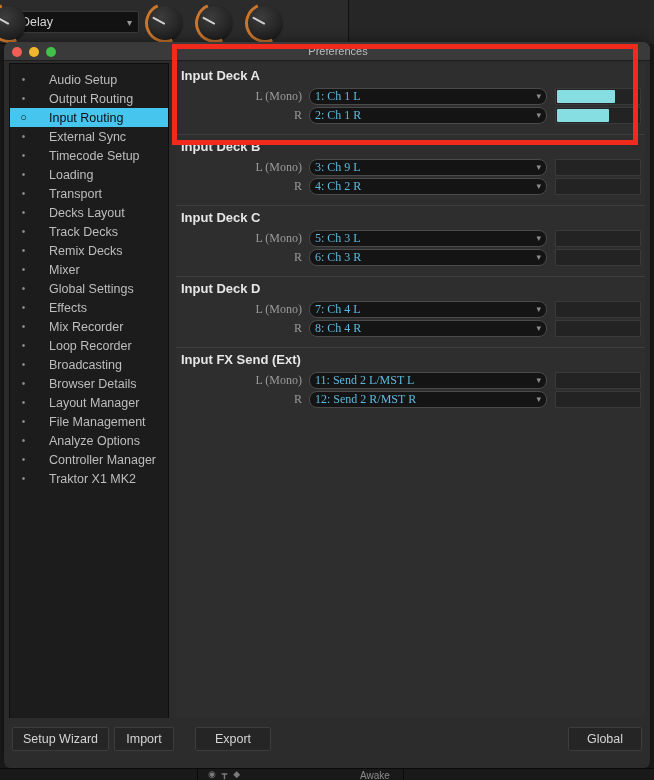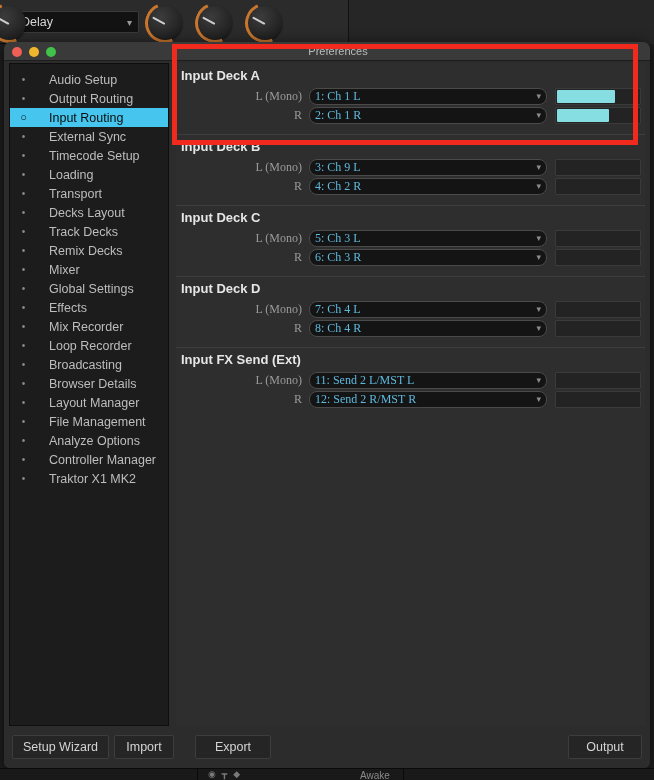--- a/index.html
+++ b/index.html
@@ -134,21 +134,21 @@
     position:relative; overflow:hidden;
   }
   .meter .fill {
     position:absolute; left:1px; top:1px; bottom:1px;
     background:#86dde2; border-radius:1px;
   }
   .sect-gap { height:9px; }
 
   
   .btn-bar {
-    position:absolute; left:0; bottom:0; width:646px; height:42px;
+    position:absolute; left:0; bottom:8px; width:646px; height:42px;
     background:#2c2c2c;
   }
   .btn {
     position:absolute; top:9px; height:24px;
     background:#252525; border:1px solid #3d3d3d; border-radius:2px;
     color:#d4d4d4; font-size:12.5px;
     display:flex; align-items:center; justify-content:center;
     cursor:default;
   }
   .btn.wiz   { left:8px;  width:97px; }
@@ -407,21 +407,21 @@
           </div>
           <div class="meter"></div>
         </div>
         <div class="sect-gap"></div>
       </div>
 
     <div class="btn-bar">
       <div class="btn wiz">Setup Wizard</div>
       <div class="btn imp">Import</div>
       <div class="btn exp">Export</div>
-      <div class="btn close">Output</div>
+      <div class="btn close">Global</div>
     </div>
 
   </div>
 
   <div class="annot"></div>
 
   <div class="statusbar">
     <div class="sb-seg" style="left:0;width:198px;"></div>
     <div class="sb-seg" style="left:198px;width:206px;"></div>
     <div class="sb-icons">

